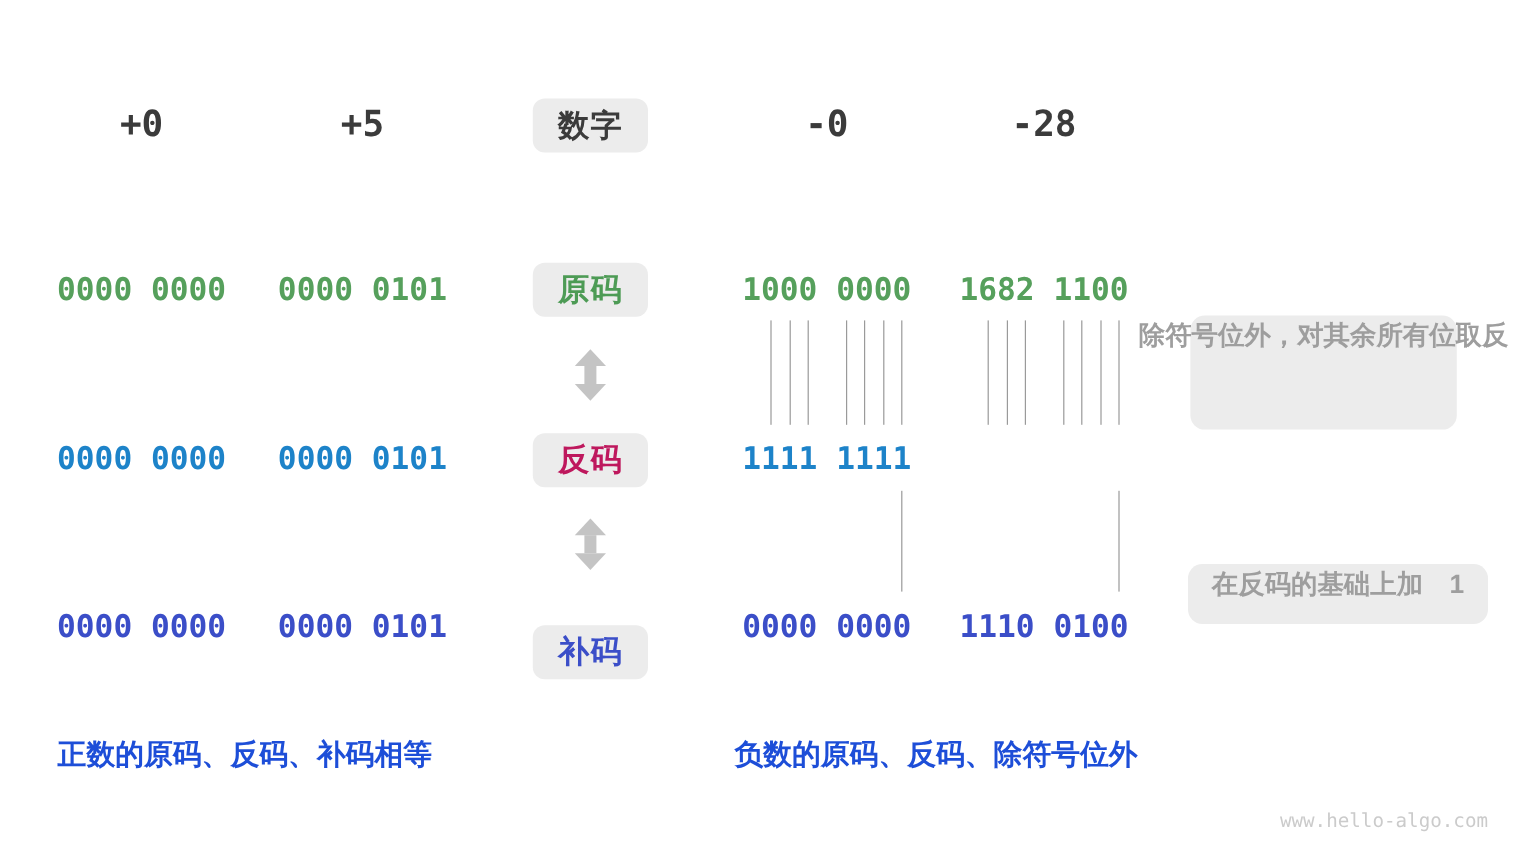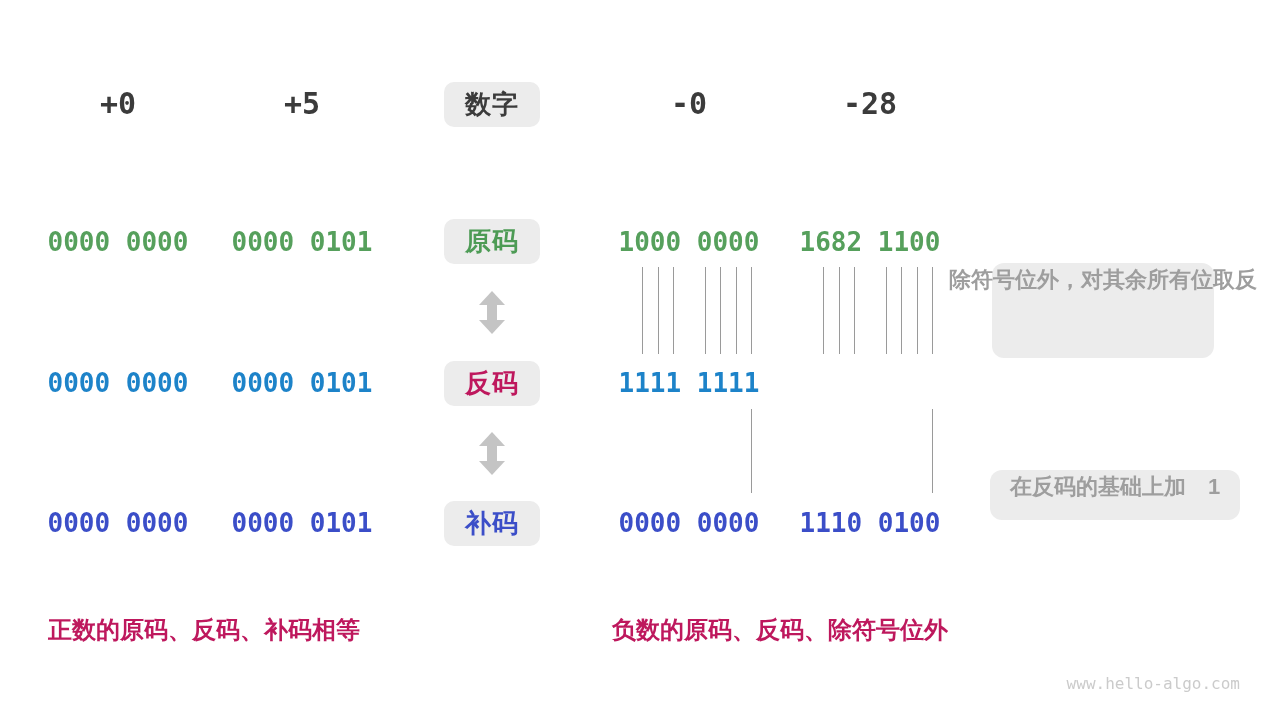--- a/index.html
+++ b/index.html
@@ -22,21 +22,21 @@
   
   .pill{
     position:absolute;left:444px;width:96px;height:45px;
     background:#ececec;border-radius:10px;
     display:flex;align-items:center;justify-content:center;
     font-size:26px;font-weight:bold;color:#3b3b3b;
     letter-spacing:1px;
   }
   .pill.green{color:#4d9b55;}
   .pill.blue{color:#be185d;}
-  .pill.indigo{color:#3b4ec8;}
+  .pill.indigo{color:#3b4ec8;margin-top:20px;}
 
   
   .bin{
     position:absolute;height:44px;line-height:44px;width:170px;
     text-align:center;
     font-family:"DejaVu Sans Mono",monospace;
     font-size:26px;font-weight:bold;
   }
   .bin.green{color:#56a05c;}
   .bin.blue{color:#1d83c9;}
@@ -68,21 +68,21 @@
     display:flex;flex-direction:row;justify-content:center;
     padding:0 18px;box-sizing:border-box;
     white-space:pre;line-height:33px;
   }
   .callout1{left:992px;top:263px;width:222px;height:95px;}
   .callout2{left:990px;top:425px;width:250px;height:50px;margin-top:45px;}
 
   
   .caption{
     position:absolute;top:610px;height:40px;line-height:40px;
-    font-size:24px;font-weight:bold;color:#be185d;white-space:pre;
+    font-size:24px;font-weight:bold;color:#1d4ed8;white-space:pre;
   }
   .caption.left{left:48px;}
   .caption.right{left:612px;}
 
   .watermark{
     position:absolute;right:40px;top:674px;
     font-family:"DejaVu Sans Mono",monospace;
     font-size:16px;color:#cbcbcb;
   }
 </style>

